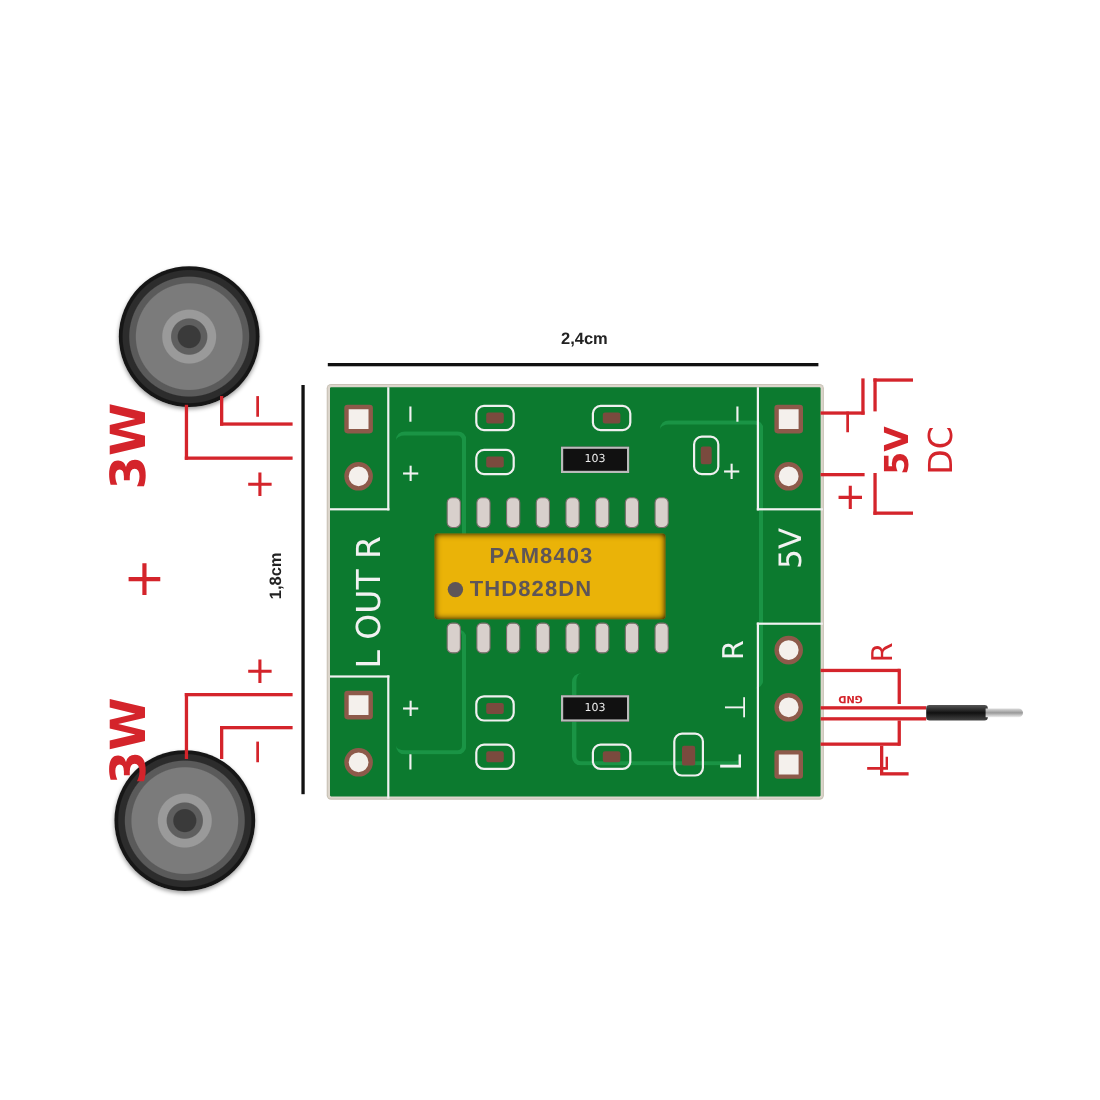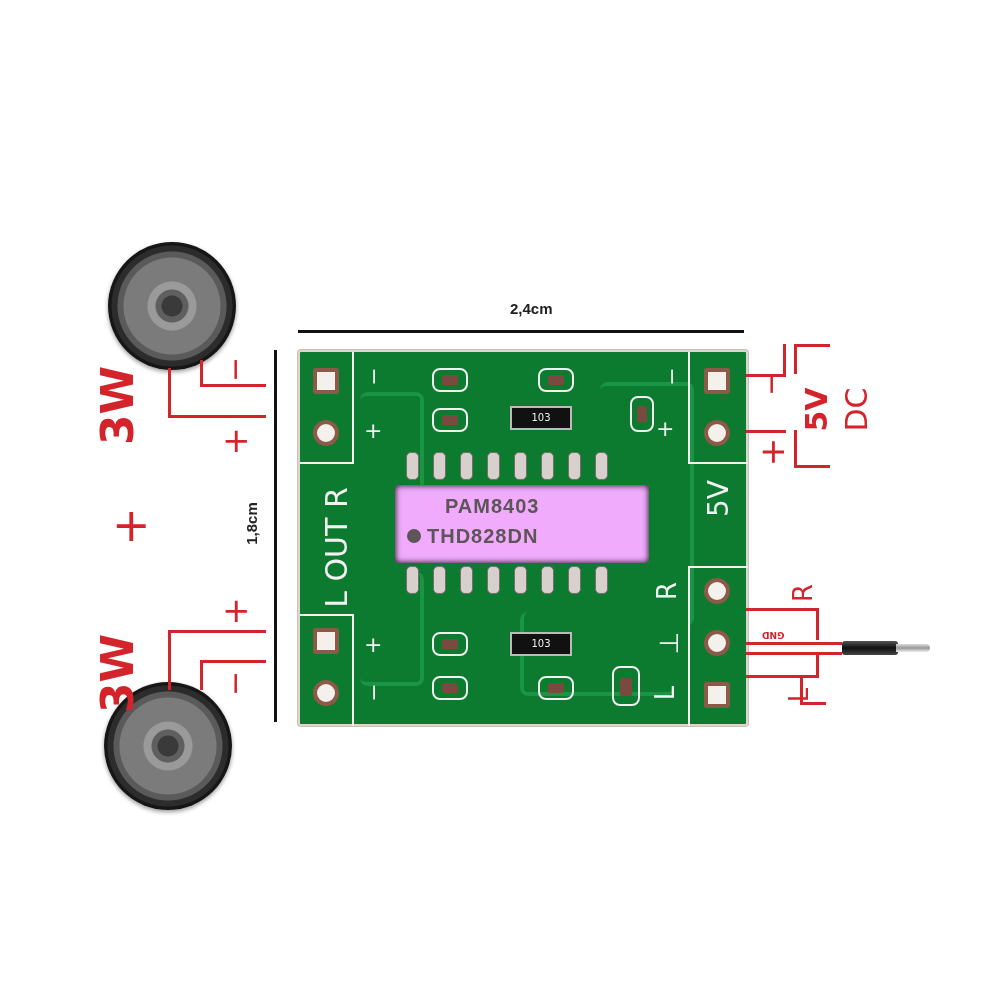--- a/index.html
+++ b/index.html
@@ -4,21 +4,21 @@
 <style>
   html,body{margin:0;padding:0;background:#ffffff;}
   body{width:1000px;height:1000px;position:relative;overflow:hidden;font-family:"Liberation Sans",sans-serif;}
   .abs{position:absolute;}
   .redtxt{color:#d4242b;font-family:"DejaVu Sans",sans-serif;}
   .dim{color:#222;font-weight:bold;font-size:15px;font-family:"Liberation Sans",sans-serif;}
   .pcb{position:absolute;left:298px;top:350px;width:446px;height:372px;background:#0c7a2f;border:2px solid #dcd6cc;border-radius:3px;box-shadow:0 0 0 1px #c9c2b6;}
   .silk{position:absolute;color:#f2f2f2;font-family:"DejaVu Sans",sans-serif;}
   .pad{position:absolute;width:26px;height:26px;border-radius:50%;background:#f4f0ec;border:4px solid #8d5a4a;box-sizing:border-box;}
   .padsq{border-radius:3px;}
-  .chip{position:absolute;left:395px;top:485px;width:254px;height:78px;background:#f0abfc;border-radius:3px;box-shadow:inset 0 0 6px #000;}
+  .chip{position:absolute;left:395px;top:485px;width:210px;height:78px;background:#eab308;border-radius:3px;box-shadow:inset 0 0 6px #000;}
   .pin{position:absolute;width:11px;height:26px;background:#d8d0cc;border-radius:5px;border:1px solid #7a6e6c;}
   .smd{position:absolute;width:36px;height:24px;border:2px solid #f0f0f0;border-radius:8px;box-sizing:border-box;}
   .smd i{position:absolute;left:8px;top:5px;width:16px;height:10px;background:#7a4a3e;border-radius:2px;}
   .res{position:absolute;width:58px;height:20px;background:#111;border:2px solid #bbb;color:#eee;font-size:10px;text-align:center;line-height:20px;font-family:"DejaVu Sans",sans-serif;}
   .trace{position:absolute;border:4px solid #1a9445;border-radius:8px;}
   .speaker{position:absolute;width:128px;height:128px;border-radius:50%;background:radial-gradient(circle at 50% 50%,#3a3a3a 0 10px,#5f5f5f 11px 16px,#9a9a9a 17px 24px,#7b7b7b 25px 48px,#5a5a5a 49px 54px,#2c2c2c 55px 60px,#161616 61px 64px);box-shadow:0 2px 4px rgba(0,0,0,.4);}
   .line{position:absolute;background:#d4242b;}
   .blk{position:absolute;background:#111;}
   .jack{position:absolute;left:842px;top:641px;width:56px;height:14px;background:linear-gradient(#555,#111,#444);border-radius:3px;}
   .jacktip{position:absolute;left:896px;top:644px;width:34px;height:8px;background:linear-gradient(#ddd,#999,#eee);border-radius:0 4px 4px 0;}

